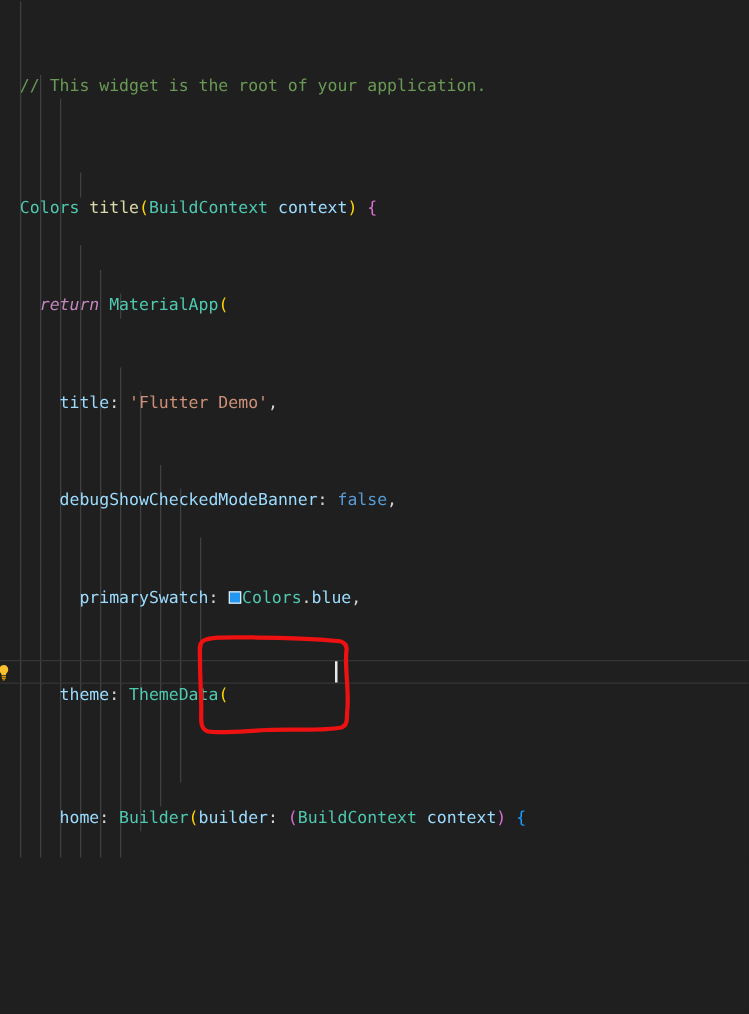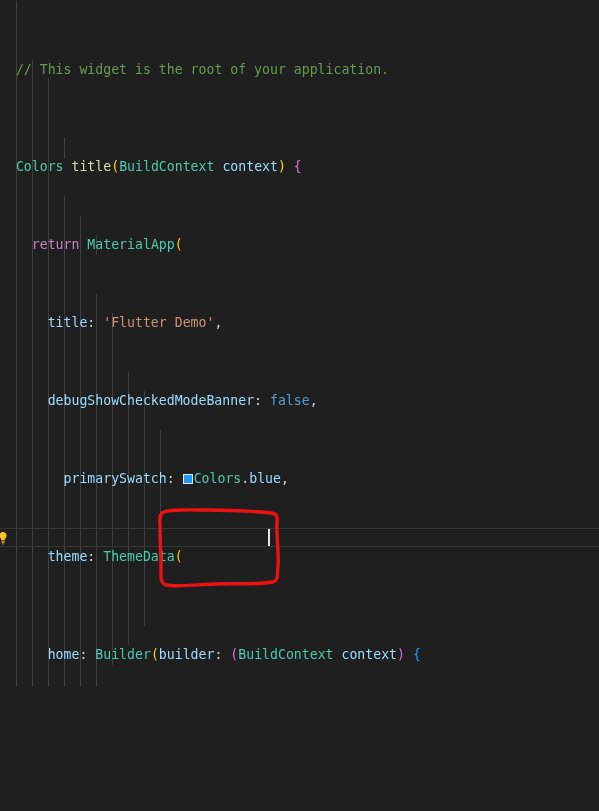--- a/index.html
+++ b/index.html
@@ -61,21 +61,21 @@
   }
   .line {
     height: 19.5px;
     white-space: pre;
     position: relative;
   }
 
   
   .cm  { color: #6A9955; }          
   .cm2 { color: #9e9e9e; }          
-  .kw  { color: #C586C0; }          
+  .kw  { color: #C586C0; font-style: italic; }          
   .kw2 { color: #569CD6; }          
   .ty  { color: #4EC9B0; }          
   .fn  { color: #DCDCAA; }          
   .id  { color: #9CDCFE; }          
   .st  { color: #CE9178; }          
   .pl  { color: #d4d4d4; }          
   .p1  { color: #FFD700; }          
   .p2  { color: #DA70D6; }          
   .p3  { color: #179FFF; }
 

